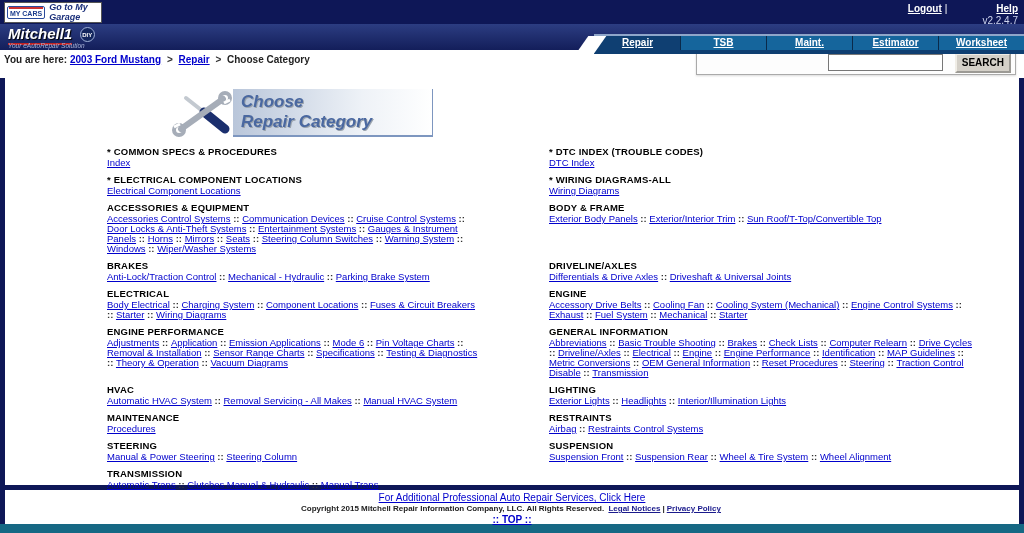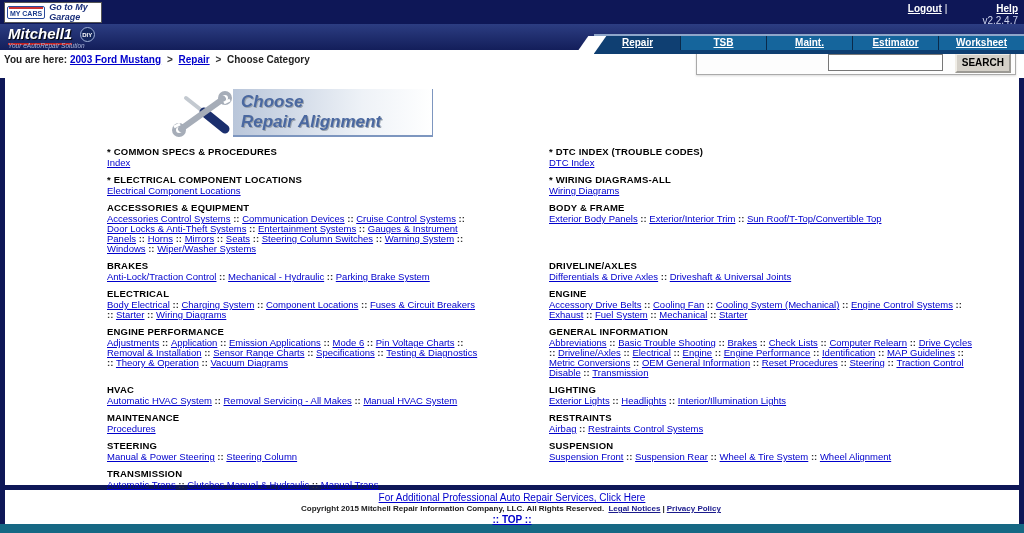--- a/index.html
+++ b/index.html
@@ -145,21 +145,21 @@
         <line x1="15" y1="9" x2="34" y2="24" stroke="#c3c9d0" stroke-width="4" stroke-linecap="round"></line>
         <line x1="33" y1="23" x2="54" y2="40" stroke="#1b2f6e" stroke-width="9" stroke-linecap="round"></line>
         <line x1="10" y1="40" x2="52" y2="10" stroke="#a6adb8" stroke-width="6" stroke-linecap="round"></line>
         <circle cx="8" cy="41" r="5" fill="none" stroke="#a6adb8" stroke-width="4"></circle>
         <circle cx="54" cy="9" r="5" fill="none" stroke="#a6adb8" stroke-width="4"></circle>
         <line x1="3" y1="38" x2="9" y2="35" stroke="#fff" stroke-width="3"></line>
         <line x1="53" y1="14" x2="59" y2="11" stroke="#fff" stroke-width="3"></line>
       </svg>
       <div class="banner-title">
         <div>Choose</div>
-        <div>Repair Alignment</div>
+        <div>Repair Category</div>
       </div>
     </div>
     <div class="columns">
         <div class="cell">
           <div class="sec-h">* COMMON SPECS &amp; PROCEDURES</div>
           <div class="sec-links"><a>Index</a></div>
         </div>
         <div class="cell">
           <div class="sec-h">* DTC INDEX (TROUBLE CODES)</div>
           <div class="sec-links"><a>DTC Index</a></div>

